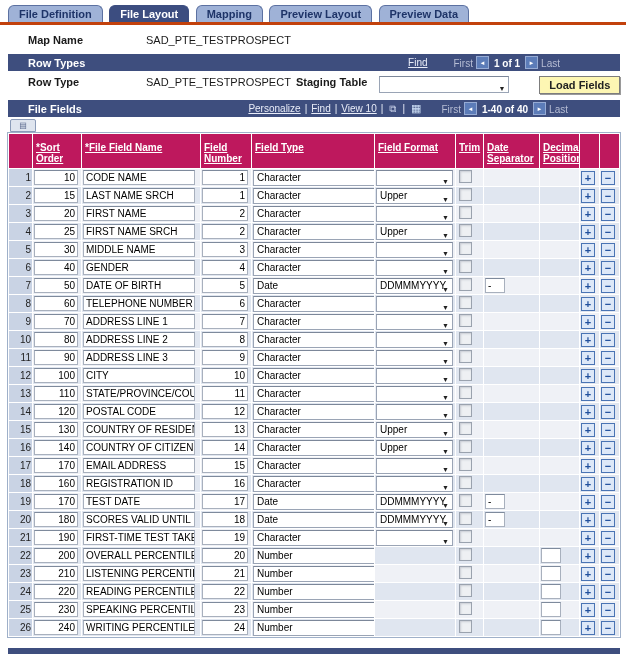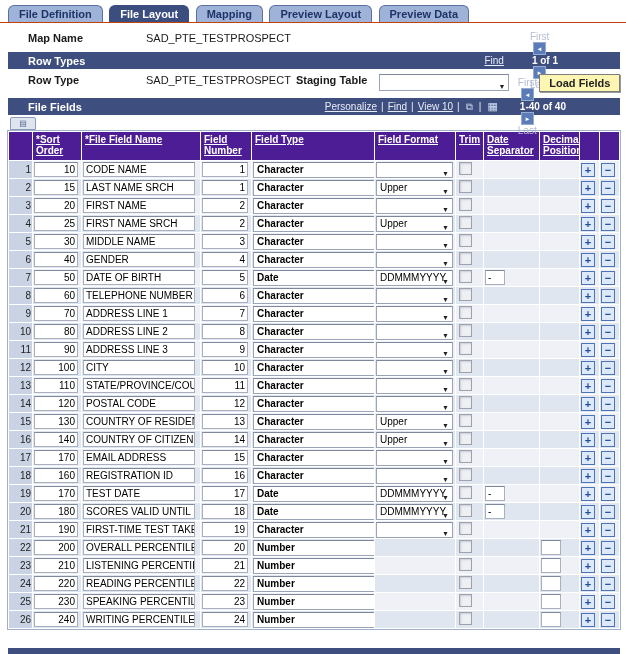--- a/index.html
+++ b/index.html
@@ -1,21 +1,21 @@
 <!DOCTYPE html>
 <html><head>
 <meta charset="utf-8">
 <style>
   html,body{margin:0;padding:0;}
   body{
     width:626px;height:654px;position:relative;overflow:hidden;
     background:#fff;font-family:"Liberation Sans",sans-serif;
   }
   
-  .tabbar{padding:4px 0 0 8px;border-bottom:1px solid #c2410c;height:18px;}
+  .tabbar{padding:4px 0 0 8px;border-bottom:3px solid #c2410c;height:18px;}
   .tab{
     display:inline-block;height:16px;line-height:16px;padding:0 10px;margin-right:2px;
     border:1px solid #5c71a1;border-bottom:none;border-radius:6px 6px 0 0;
     background:#9fb2d7;color:#1e3468;font-size:11px;font-weight:bold;
     vertical-align:bottom;cursor:pointer;
   }
   .tab.active{background:#3c4d80;color:#fff;border-color:#3c4d80;}
   
   .maprow{display:flex;margin:9px 0 8px 28px;font-size:11px;color:#1a1a1a;}
   .maprow .lbl{font-weight:bold;width:118px;}
@@ -31,21 +31,21 @@
   .pipe::after{content:"|";}
   .navtxt{color:#b6bdd4;font-size:10px;}
   .navpos{color:#fff;font-weight:bold;font-size:10px;margin:0 2px;white-space:nowrap;}
   .navbtn{
     width:11px;height:11px;background:#5c7cb8;border:1px solid #96abd4;
     display:inline-flex;align-items:center;justify-content:center;
     color:#fff;font-size:6px;line-height:6px;margin:0 3px;cursor:pointer;
   }
   .navbtn.prev::after{content:"◄";}
   .navbtn.next::after{content:"►";}
-  .navgroup{display:flex;align-items:flex-start;flex-direction:column;}
+  .navgroup{display:flex;align-items:flex-end;}
   .bar-icon{display:inline-block;cursor:pointer;margin:0 2px;line-height:10px;}
   .bar-icon.popup::after{content:"⧉";color:#cdd6ec;font-size:10px;}
   .bar-icon.gridico::after{content:"▦";color:#cfe0f6;font-size:11px;}
   
   .rowtype-row{display:flex;align-items:flex-start;margin:5px 0 4px 28px;font-size:11px;height:20px;color:#1a1a1a;}
   .rowtype-row .lbl{font-weight:bold;width:118px;}
   .rowtype-row .val{width:150px;}
   .rowtype-row .lbl2{font-weight:bold;margin-right:12px;white-space:nowrap;}
   .dd{
     position:relative;background:#fff;border:1px solid #9aa4b5;border-top-color:#7c8799;
@@ -64,40 +64,40 @@
     margin:2px 0 1px 10px;width:24px;height:11px;background:#dfe5ef;border:1px solid #8b9bb8;
     border-radius:2px 2px 0 0;display:flex;align-items:center;justify-content:center;
     font-size:8px;color:#55648a;line-height:9px;cursor:pointer;
   }
   
   table.grid{
     margin-left:8px;width:612px;table-layout:fixed;
     border-collapse:separate;border-spacing:1px;background:#fff;outline:1px solid #9fb0c9;
   }
   table.grid th{
-    background:#4c1d95;color:#fff;font-size:10px;font-weight:bold;text-align:left;
-    vertical-align:top;padding:2px 2px 2px 3px;height:24px;line-height:11px;overflow:hidden;
+    background:#be185d;color:#fff;font-size:10px;font-weight:bold;text-align:left;
+    vertical-align:top;padding:8px 2px 2px 3px;height:24px;line-height:11px;overflow:hidden;
   }
   th .hlink{text-decoration:underline;cursor:pointer;}
   table.grid td{height:17px;padding:0 1px;font-size:10px;overflow:hidden;vertical-align:middle;}
   tr.odd td{background:#eff1f6;}
   tr.even td{background:#e0e6f0;}
   td.rownum{background:#c9d3e4 !important;text-align:right;padding-right:5px;color:#222;}
   .tin{
     background:#fff;border:1px solid #a8b0bd;border-top-color:#7e8a9c;height:15px;
     box-sizing:border-box;font-size:10px;line-height:13px;padding:0 2px;
     overflow:hidden;white-space:nowrap;
   }
   .tin.num{text-align:right;}
   .tin.sort{width:44px;}
   .tin.name{width:112px;}
   .tin.fnum{width:46px;}
   .tin.sep{width:20px;}
   .tin.dec{width:20px;}
-  .dd.type{width:142px;height:16px;line-height:14px;font-weight:bold;}
+  .dd.type{width:142px;height:16px;line-height:14px;}
   .dd.fmt{width:77px;height:16px;line-height:14px;}
   .cb{
     display:inline-block;width:11px;height:11px;background:#eef0f3;border:1px solid #9aa2ae;
     box-shadow:inset 1px 1px 2px #c9cdd4;margin-left:2px;cursor:pointer;
   }
   .pm{
     width:14px;height:14px;box-sizing:border-box;border:1px solid #4a74b4;background:#dde8f8;
     color:#1f4e9c;font-size:11px;line-height:10px;text-align:center;font-weight:bold;
     padding:0;cursor:pointer;font-family:"Liberation Sans",sans-serif;display:block;
   }

